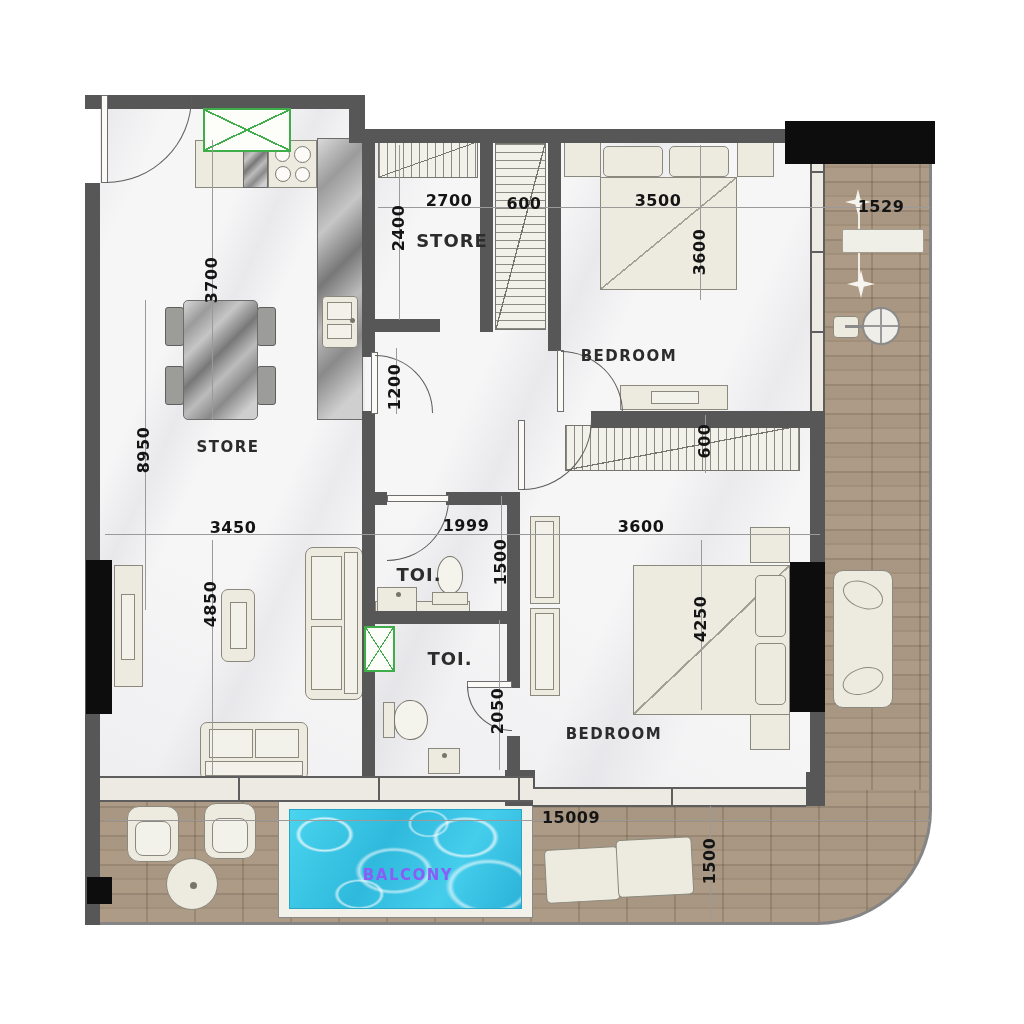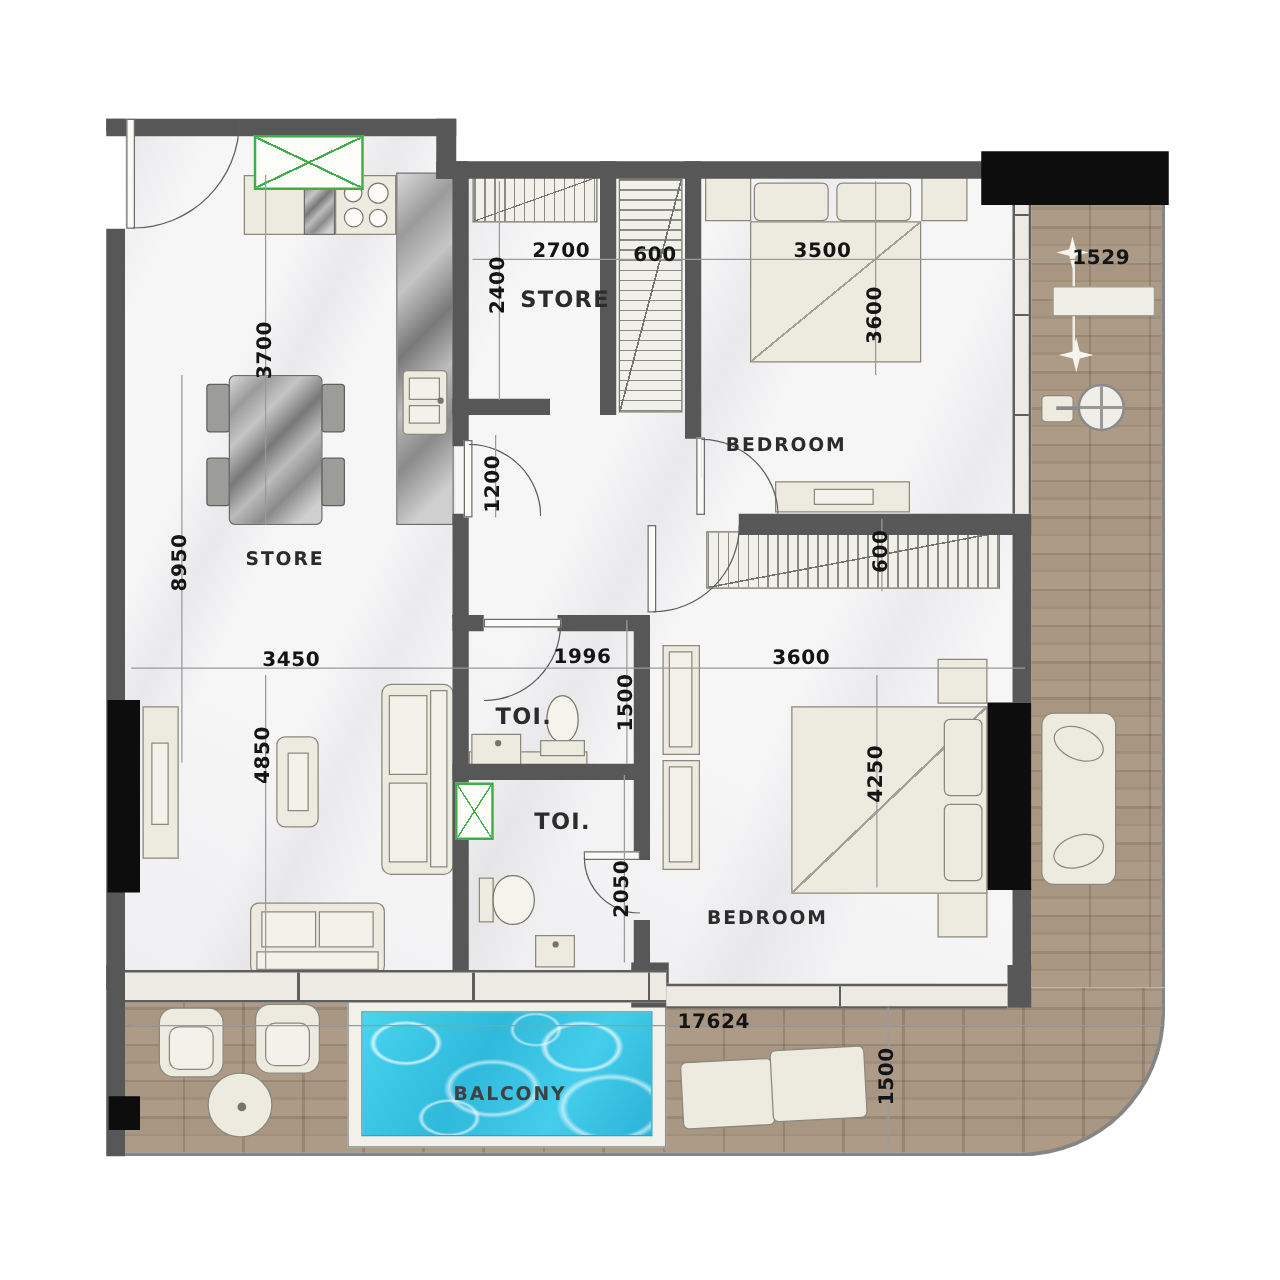--- a/index.html
+++ b/index.html
@@ -248,31 +248,31 @@
   <div class="dim v" style="left:211px;top:280px;">3700</div>
   <div class="dim v" style="left:398px;top:228px;">2400</div>
   <div class="dim" style="left:449px;top:200px;">2700</div>
   <div class="dim" style="left:524px;top:203px;">600</div>
   <div class="dim" style="left:658px;top:200px;">3500</div>
   <div class="dim" style="left:881px;top:206px;">1529</div>
   <div class="dim v" style="left:699px;top:252px;">3600</div>
   <div class="dim v" style="left:143px;top:450px;">8950</div>
   <div class="dim v" style="left:394px;top:387px;">1200</div>
   <div class="dim" style="left:233px;top:527px;">3450</div>
-  <div class="dim" style="left:466px;top:525px;">1996</div>
+  <div class="dim" style="left:466px;top:525px;">1999</div>
   <div class="dim" style="left:641px;top:526px;">3600</div>
   <div class="dim v" style="left:704px;top:441px;">600</div>
   <div class="dim v" style="left:210px;top:604px;">4850</div>
   <div class="dim v" style="left:500px;top:562px;">1500</div>
   <div class="dim v" style="left:700px;top:619px;">4250</div>
   <div class="dim v" style="left:497px;top:711px;">2050</div>
-  <div class="dim" style="left:571px;top:817px;">17624</div>
+  <div class="dim" style="left:571px;top:817px;">15009</div>
   <div class="dim v" style="left:709px;top:861px;">1500</div>
 
   <div class="rlabel" style="left:228px;top:447px;">STORE</div>
   <div class="rlabel small" style="left:452px;top:240px;">STORE</div>
   <div class="rlabel" style="left:629px;top:356px;">BEDROOM</div>
   <div class="rlabel" style="left:614px;top:734px;">BEDROOM</div>
   <div class="rlabel small" style="left:419px;top:574px;">TOI.</div>
   <div class="rlabel small" style="left:450px;top:658px;">TOI.</div>
-  <div class="rlabel" style="left:408px;top:875px;color:#404040;z-index:31;">BALCONY</div>
+  <div class="rlabel" style="left:408px;top:875px;color:#8b5cf6;z-index:31;">BALCONY</div>
 
 </div>
 
 </body></html>

